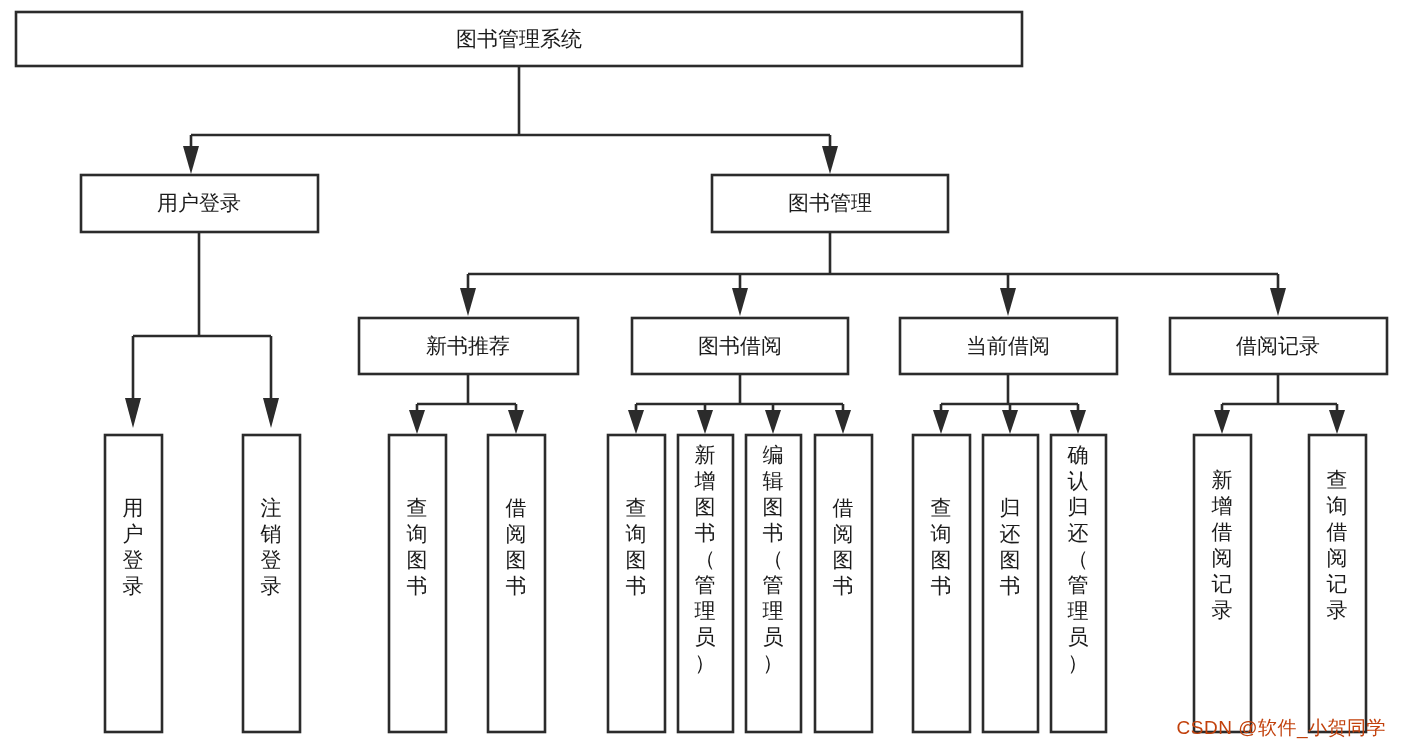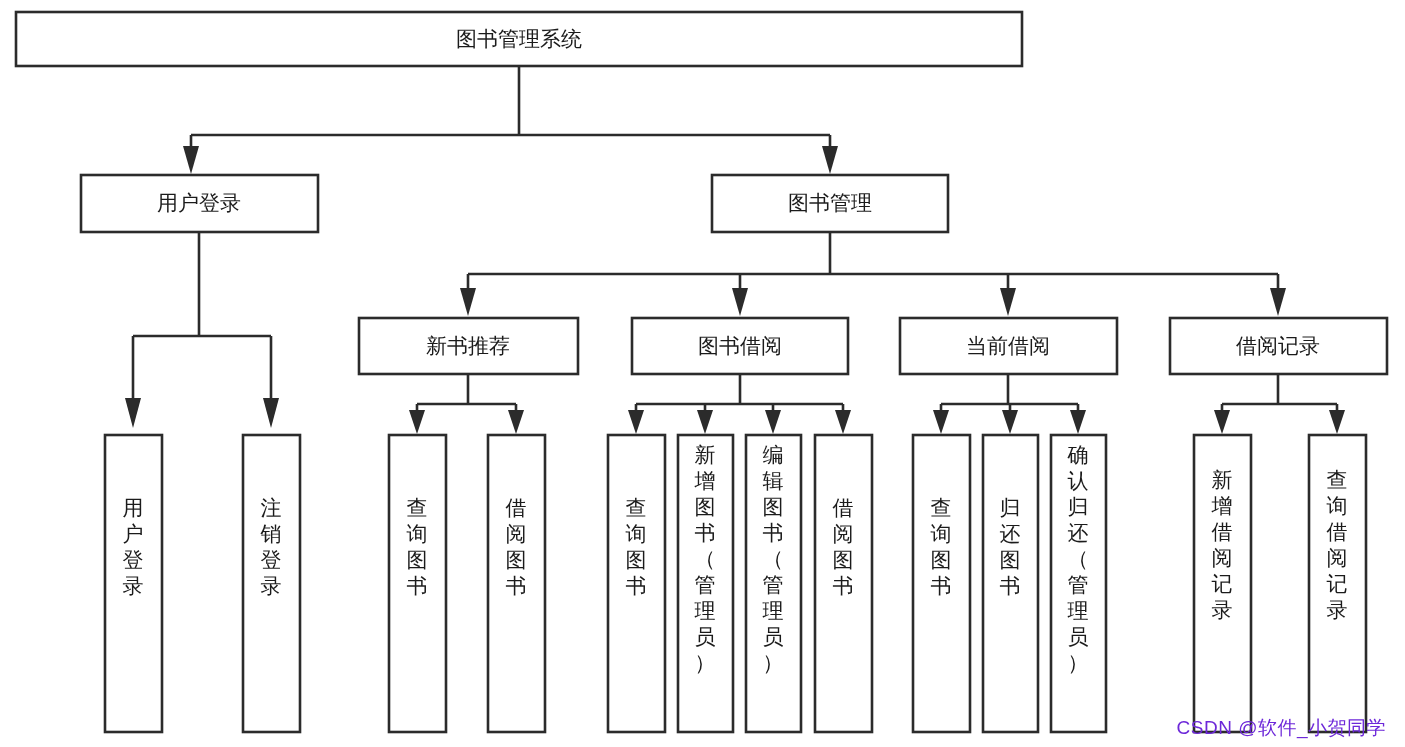--- a/index.html
+++ b/index.html
@@ -52,21 +52,21 @@
     font-family: "Liberation Sans", "DejaVu Sans", sans-serif;
     font-size: 21px;
     text-anchor: middle;
   }
   .watermark-text {
     position: absolute;
     right: 8px;
     bottom: 6px;
     font-family: "Liberation Sans", "DejaVu Sans", sans-serif;
     font-size: 19px;
-    color: #6d28d9;
+    color: #c2410c;
     letter-spacing: 0.5px;
     white-space: nowrap;
     user-select: none;
   }
 </style>
 </head>
 <body>
 
 <div id="diagram-root">
 

